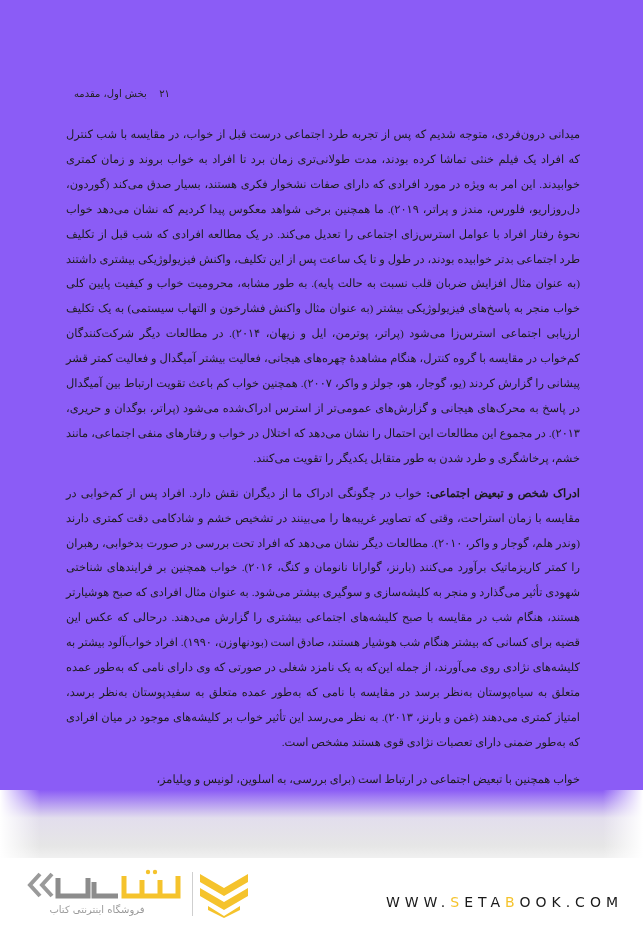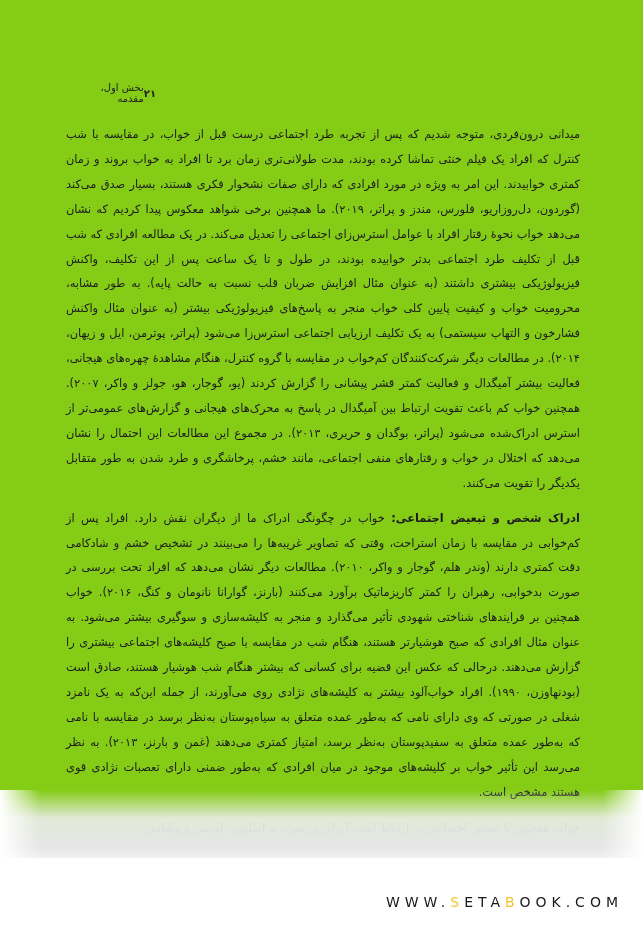--- a/index.html
+++ b/index.html
@@ -1,46 +1,46 @@
 <!DOCTYPE html>
 <html><head>
   <meta charset="utf-8">
   <style>
     * { margin: 0; padding: 0; box-sizing: border-box; }
     html, body { width: 643px; height: 926px; overflow: hidden; background: #ffffff; }
     body { position: relative; font-family: "DejaVu Sans", sans-serif; color: #1a1a1a; }
 
     .page {
       position: absolute; left: 0; top: 0; width: 643px; height: 860px;
-      background: #84cc16;
+      background: #8b5cf6;
     }
     .page-shade {
       position: absolute; left: 0; top: 790px; width: 643px; height: 70px;
       background: linear-gradient(to bottom, rgba(255,255,255,0) 0%, rgba(236,236,236,0.9) 40%, #e6e6e6 80%, #f2f2f2 100%);
     }
     .page-shade::before, .page-shade::after {
       content: ""; position: absolute; top: 0; bottom: 0; width: 40px;
     }
     .page-shade::before { left: 0; background: linear-gradient(to right, #ffffff, rgba(255,255,255,0)); }
     .page-shade::after { right: 0; background: linear-gradient(to left, #ffffff, rgba(255,255,255,0)); }
 
     .running-head {
       position: absolute; top: 85px; left: 74px; width: 110px; height: 16px;
       display: flex; flex-direction: row-reverse; align-items: center; justify-content: space-between;
       direction: rtl; font-size: 10px; color: #222;
     }
-    .running-head .folio { font-weight: bold; font-size: 10px; margin-right: 28px; }
+    .running-head .folio { font-weight: normal; font-size: 10px; margin-right: 14px; }
 
     .body-text {
       position: absolute; top: 122px; left: 66px; width: 514px;
       direction: rtl; text-align: justify; text-align-last: right;
       font-family: "DejaVu Sans", sans-serif; font-size: 11.4px; line-height: 24.9px;
       color: #1c1c1c;
     }
-    .body-text p { margin: 0; }
+    .body-text p { margin: 0; font-family: Liberation Serif, serif; }
     .body-text p + p { margin-top: 10px; }
     .body-text .lead { font-weight: bold; }
     .body-text p.last { margin-top: 12px; }
 
     .footer-banner {
       position: absolute; left: 0; top: 858px; width: 643px; height: 68px; background: #ffffff;
     }
     .store-title {
       position: absolute; right: 22px; top: 8px; direction: rtl;
       font-family: "DejaVu Sans", sans-serif; font-size: 17px; color: #222; white-space: nowrap;
@@ -72,15 +72,36 @@
   <div class="body-text">
     <p>میدانی درون‌فردی، متوجه شدیم که پس از تجربه طرد اجتماعی درست قبل از خواب، در مقایسه با شب کنترل که افراد یک فیلم خنثی تماشا کرده بودند، مدت طولانی‌تری زمان برد تا افراد به خواب بروند و زمان کمتری خوابیدند. این امر به ویژه در مورد افرادی که دارای صفات نشخوار فکری هستند، بسیار صدق می‌کند (گوردون، دل‌روزاریو، فلورس، مندز و پراتر، ۲۰۱۹). ما همچنین برخی شواهد معکوس پیدا کردیم که نشان می‌دهد خواب نحوهٔ رفتار افراد با عوامل استرس‌زای اجتماعی را تعدیل می‌کند. در یک مطالعه افرادی که شب قبل از تکلیف طرد اجتماعی بدتر خوابیده بودند، در طول و تا یک ساعت پس از این تکلیف، واکنش فیزیولوژیکی بیشتری داشتند (به عنوان مثال افزایش ضربان قلب نسبت به حالت پایه). به طور مشابه، محرومیت خواب و کیفیت پایین کلی خواب منجر به پاسخ‌های فیزیولوژیکی بیشتر (به عنوان مثال واکنش فشارخون و التهاب سیستمی) به یک تکلیف ارزیابی اجتماعی استرس‌زا می‌شود (پراتر، پوترمن، ایل و زیهان، ۲۰۱۴). در مطالعات دیگر شرکت‌کنندگان کم‌خواب در مقایسه با گروه کنترل، هنگام مشاهدهٔ چهره‌های هیجانی، فعالیت بیشتر آمیگدال و فعالیت کمتر قشر پیشانی را گزارش کردند (یو، گوجار، هو، جولز و واکر، ۲۰۰۷). همچنین خواب کم باعث تقویت ارتباط بین آمیگدال در پاسخ به محرک‌های هیجانی و گزارش‌های عمومی‌تر از استرس ادراک‌شده می‌شود (پراتر، بوگدان و حریری، ۲۰۱۳). در مجموع این مطالعات این احتمال را نشان می‌دهد که اختلال در خواب و رفتارهای منفی اجتماعی، مانند خشم، پرخاشگری و طرد شدن به طور متقابل یکدیگر را تقویت می‌کنند.</p>
     <p><span class="lead">ادراک شخص و تبعیض اجتماعی:</span><span> خواب در چگونگی ادراک ما از دیگران نقش دارد. افراد پس از کم‌خوابی در مقایسه با زمان استراحت، وقتی که تصاویر غریبه‌ها را می‌بینند در تشخیص خشم و شادکامی دقت کمتری دارند (وندر هلم، گوجار و واکر، ۲۰۱۰). مطالعات دیگر نشان می‌دهد که افراد تحت بررسی در صورت بدخوابی، رهبران را کمتر کاریزماتیک برآورد می‌کنند (بارنز، گوارانا نانومان و کنگ، ۲۰۱۶). خواب همچنین بر فرایندهای شناختی شهودی تأثیر می‌گذارد و منجر به کلیشه‌سازی و سوگیری بیشتر می‌شود. به عنوان مثال افرادی که صبح هوشیارتر هستند، هنگام شب در مقایسه با صبح کلیشه‌های اجتماعی بیشتری را گزارش می‌دهند. درحالی که عکس این قضیه برای کسانی که بیشتر هنگام شب هوشیار هستند، صادق است (بودنهاوزن، ۱۹۹۰). افراد خواب‌آلود بیشتر به کلیشه‌های نژادی روی می‌آورند، از جمله این‌که به یک نامزد شغلی در صورتی که وی دارای نامی که به‌طور عمده متعلق به سیاه‌پوستان به‌نظر برسد در مقایسه با نامی که به‌طور عمده متعلق به سفیدپوستان به‌نظر برسد، امتیاز کمتری می‌دهند (غمن و بارنز، ۲۰۱۳). به نظر می‌رسد این تأثیر خواب بر کلیشه‌های موجود در میان افرادی که به‌طور ضمنی دارای تعصبات نژادی قوی هستند مشخص است.</span></p>
     <p class="last">خواب همچنین با تبعیض اجتماعی در ارتباط است (برای بررسی، به اسلوین، لونیس و ویلیامز،</p>
   </div>
 </div>
 
 <div class="page-shade"></div>
 
 <div class="footer-banner">
+  <div class="logo">
+    <svg class="logo-wordmark" viewBox="0 0 160 34">
+
+      <path d="M14 6 L4 17 L14 28" stroke="#9a9a9a" stroke-width="4" fill="none"></path>
+      <path d="M26 6 L16 17 L26 28" stroke="#9a9a9a" stroke-width="4" fill="none"></path>
+
+      <path d="M32 10 L32 28 L62 28 L62 10" stroke="#8c8c8c" stroke-width="5" fill="none"></path>
+      <path d="M68 14 L68 28 L92 28" stroke="#8c8c8c" stroke-width="5" fill="none"></path>
+
+      <path d="M98 8 L98 28 L152 28 L152 8 M116 12 L116 28 M134 12 L134 28" stroke="#f5c32c" stroke-width="5" fill="none"></path>
+      <circle cx="122" cy="4" r="2.2" fill="#f5c32c"></circle>
+      <circle cx="129" cy="4" r="2.2" fill="#f5c32c"></circle>
+    </svg>
+    <div class="logo-tagline">فروشگاه اینترنتی کتاب</div>
+    <div class="logo-divider"></div>
+    <svg class="logo-chevrons" viewBox="0 0 52 48">
+      <path d="M2 4 L26 18 L50 4 L50 12 L26 26 L2 12 Z" fill="#f5c32c"></path>
+      <path d="M2 18 L26 32 L50 18 L50 26 L26 40 L2 26 Z" fill="#f5c32c"></path>
+      <path d="M10 36 L26 46 L42 36 L42 40 L26 48 L10 40 Z" fill="#f5c32c"></path>
+    </svg>
+  </div>
 
   <div class="store-url"><span>WWW.</span><span class="hl">S</span><span>ETA</span><span class="hl">B</span><span>OOK.COM</span></div>
 </div>
 
 </body></html>

